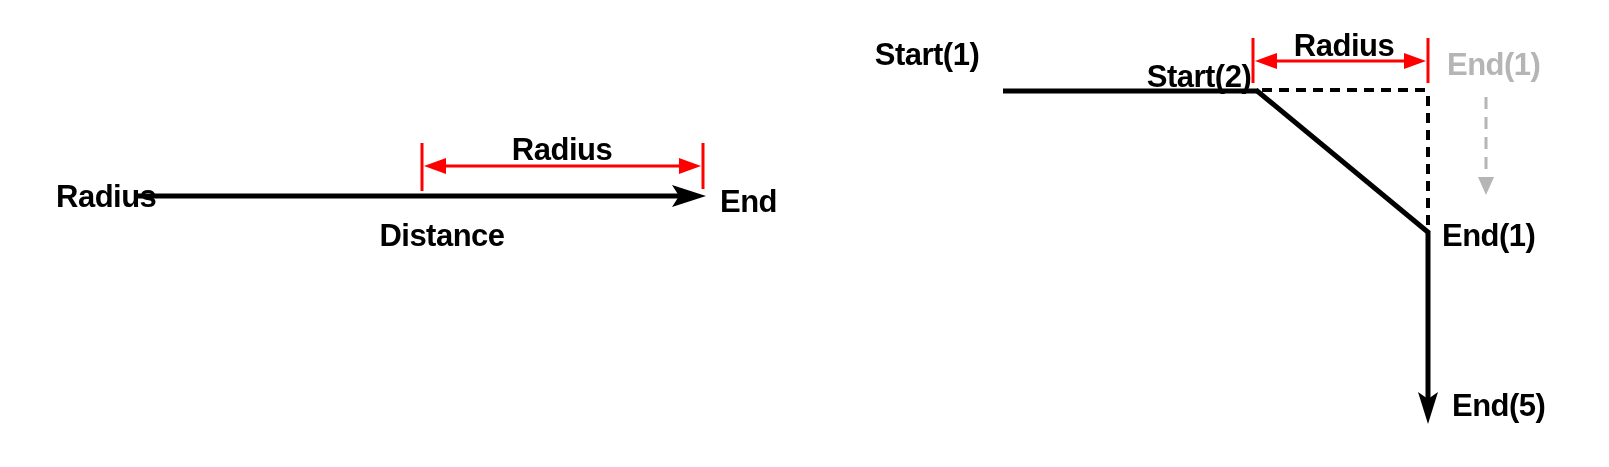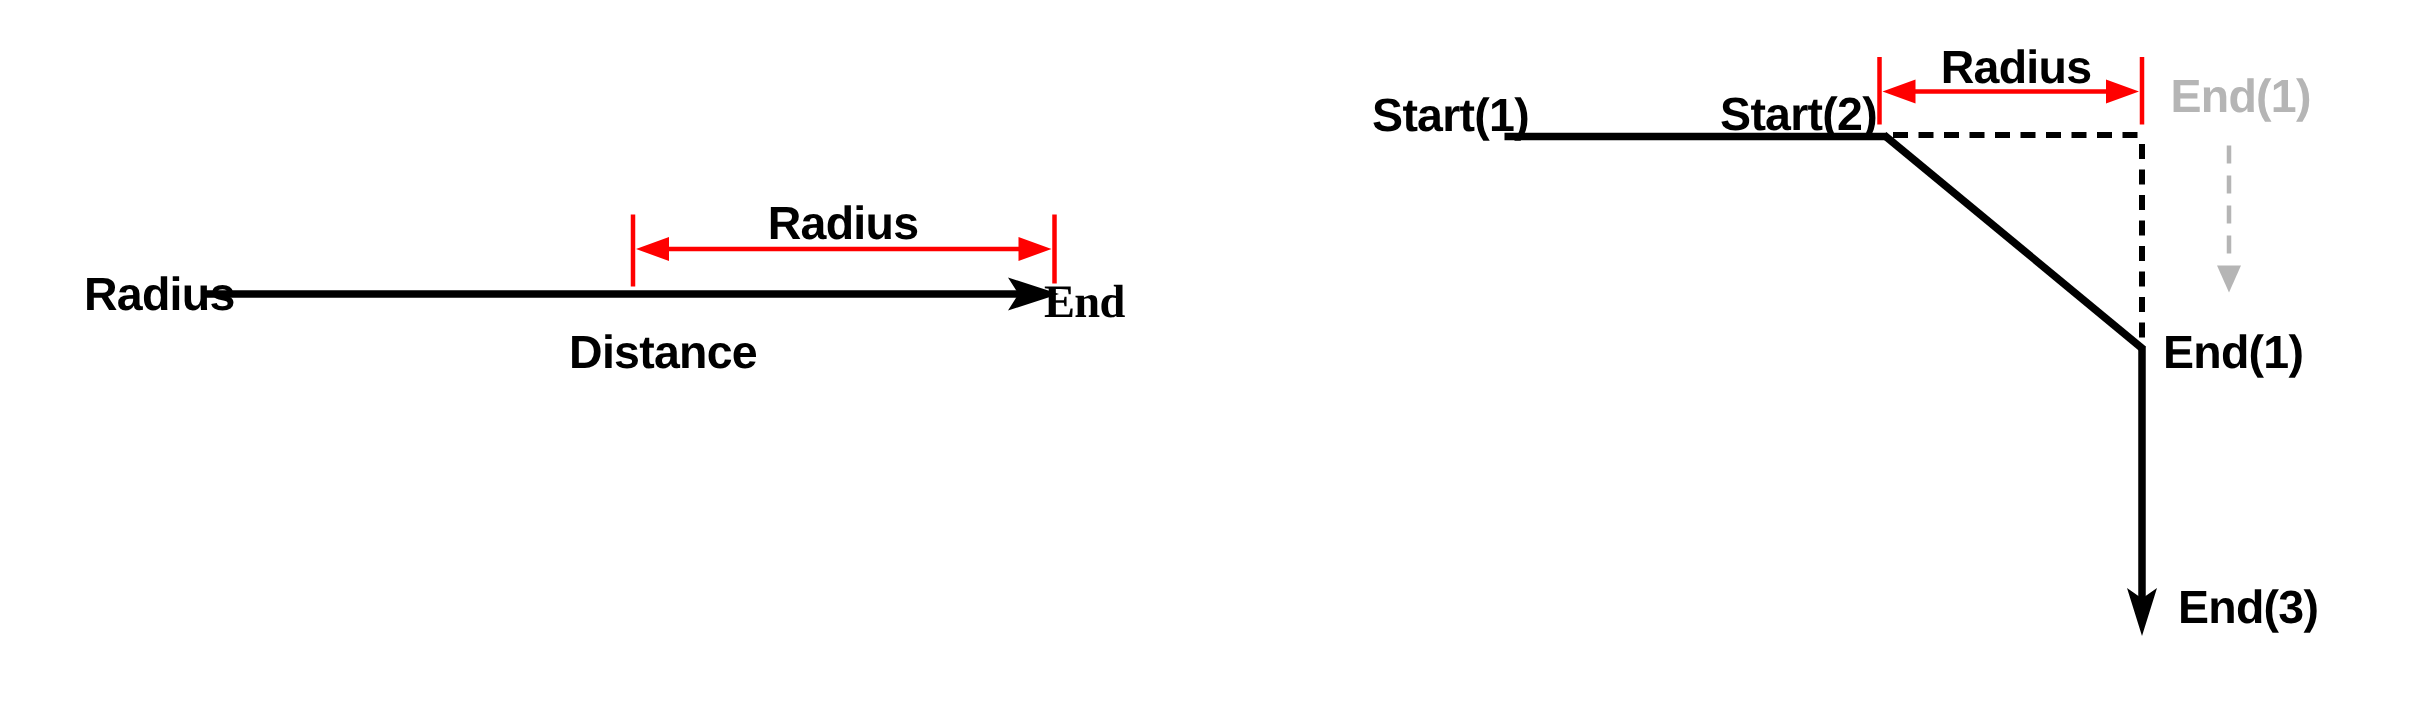--- a/index.html
+++ b/index.html
@@ -65,24 +65,24 @@
 
     <line class="stroke-red" x1="1268" y1="61" x2="1413" y2="61" stroke-width="3"></line>
     <polygon class="fill-red" points="1255,61 1277,53 1277,69"></polygon>
     <polygon class="fill-red" points="1426,61 1404,53 1404,69"></polygon>
 
     <line class="stroke-gray" x1="1486" y1="97" x2="1486" y2="176" stroke-width="3" stroke-dasharray="12 8"></line>
     <polygon class="fill-gray" points="1486,195 1478,177 1494,177"></polygon>
   </svg>
 
   <div class="lbl" style="left:56px; top:196px;">Radius</div>
-  <div class="lbl" style="left:696px; top:201px;font-family:Liberation Serif, serif;">End</div>
+  <div class="lbl" style="left:720px; top:201px;">End</div>
   <div class="lbl centered" style="left:562px; top:149px;">Radius</div>
   <div class="lbl centered" style="left:442px; top:235px;">Distance</div>
 
-  <div class="lbl centered" style="left:927px; top:77px;margin-left:40px;">Start(1)</div>
+  <div class="lbl centered" style="left:927px; top:54px;">Start(1)</div>
   <div class="lbl centered" style="left:1187px; top:76px;margin-left:12px;">Start(2)</div>
   <div class="lbl centered" style="left:1344px; top:45px;">Radius</div>
   <div class="lbl ghost" style="left:1447px; top:64px;">End(1)</div>
   <div class="lbl" style="left:1442px; top:235px;">End(1)</div>
-  <div class="lbl" style="left:1452px; top:405px;">End(3)</div>
+  <div class="lbl" style="left:1452px; top:405px;">End(5)</div>
 
 </div>
 
 </body></html>

